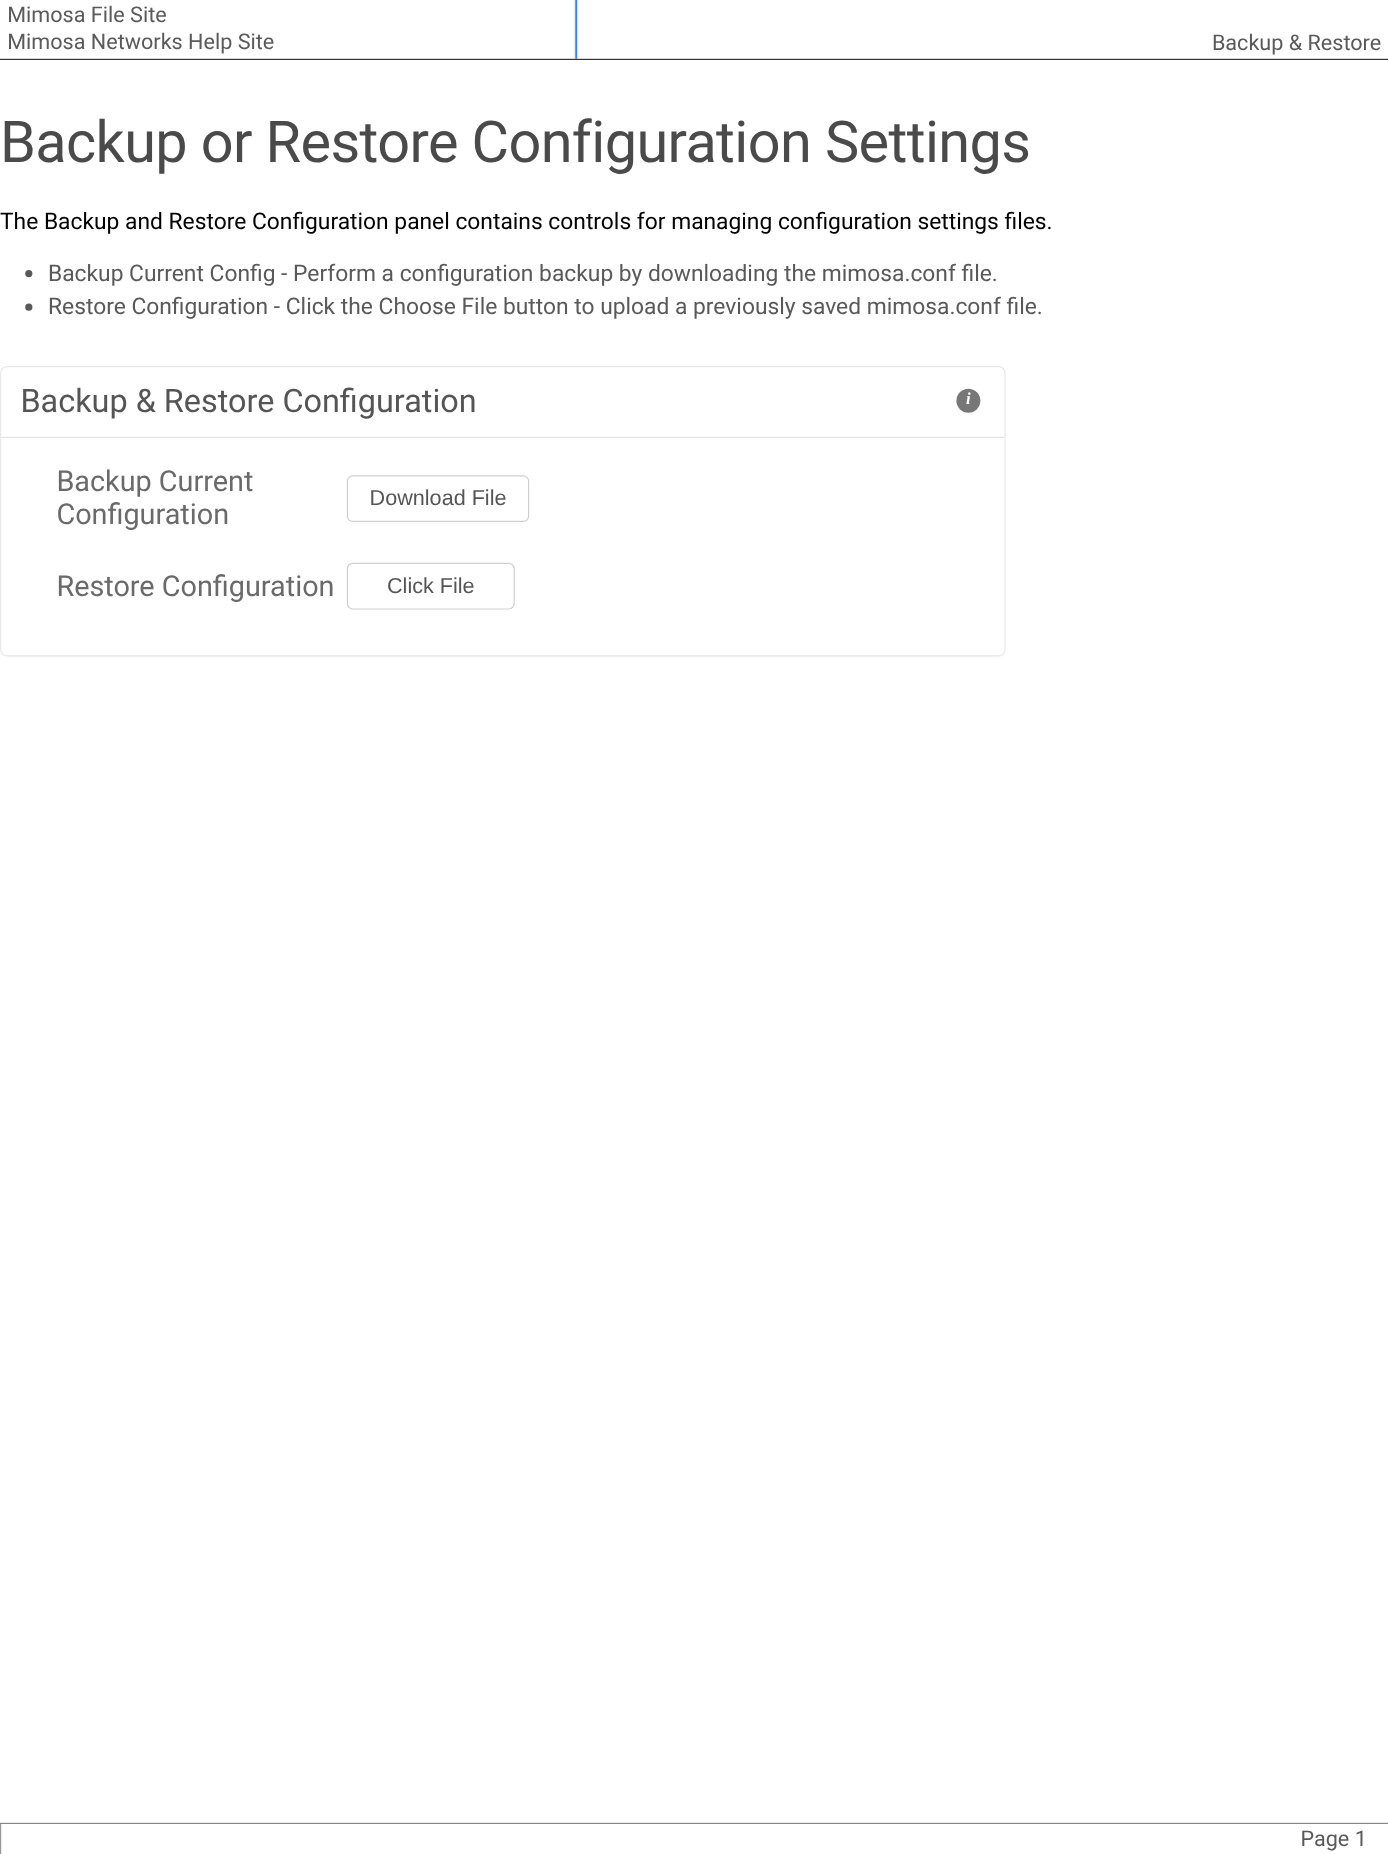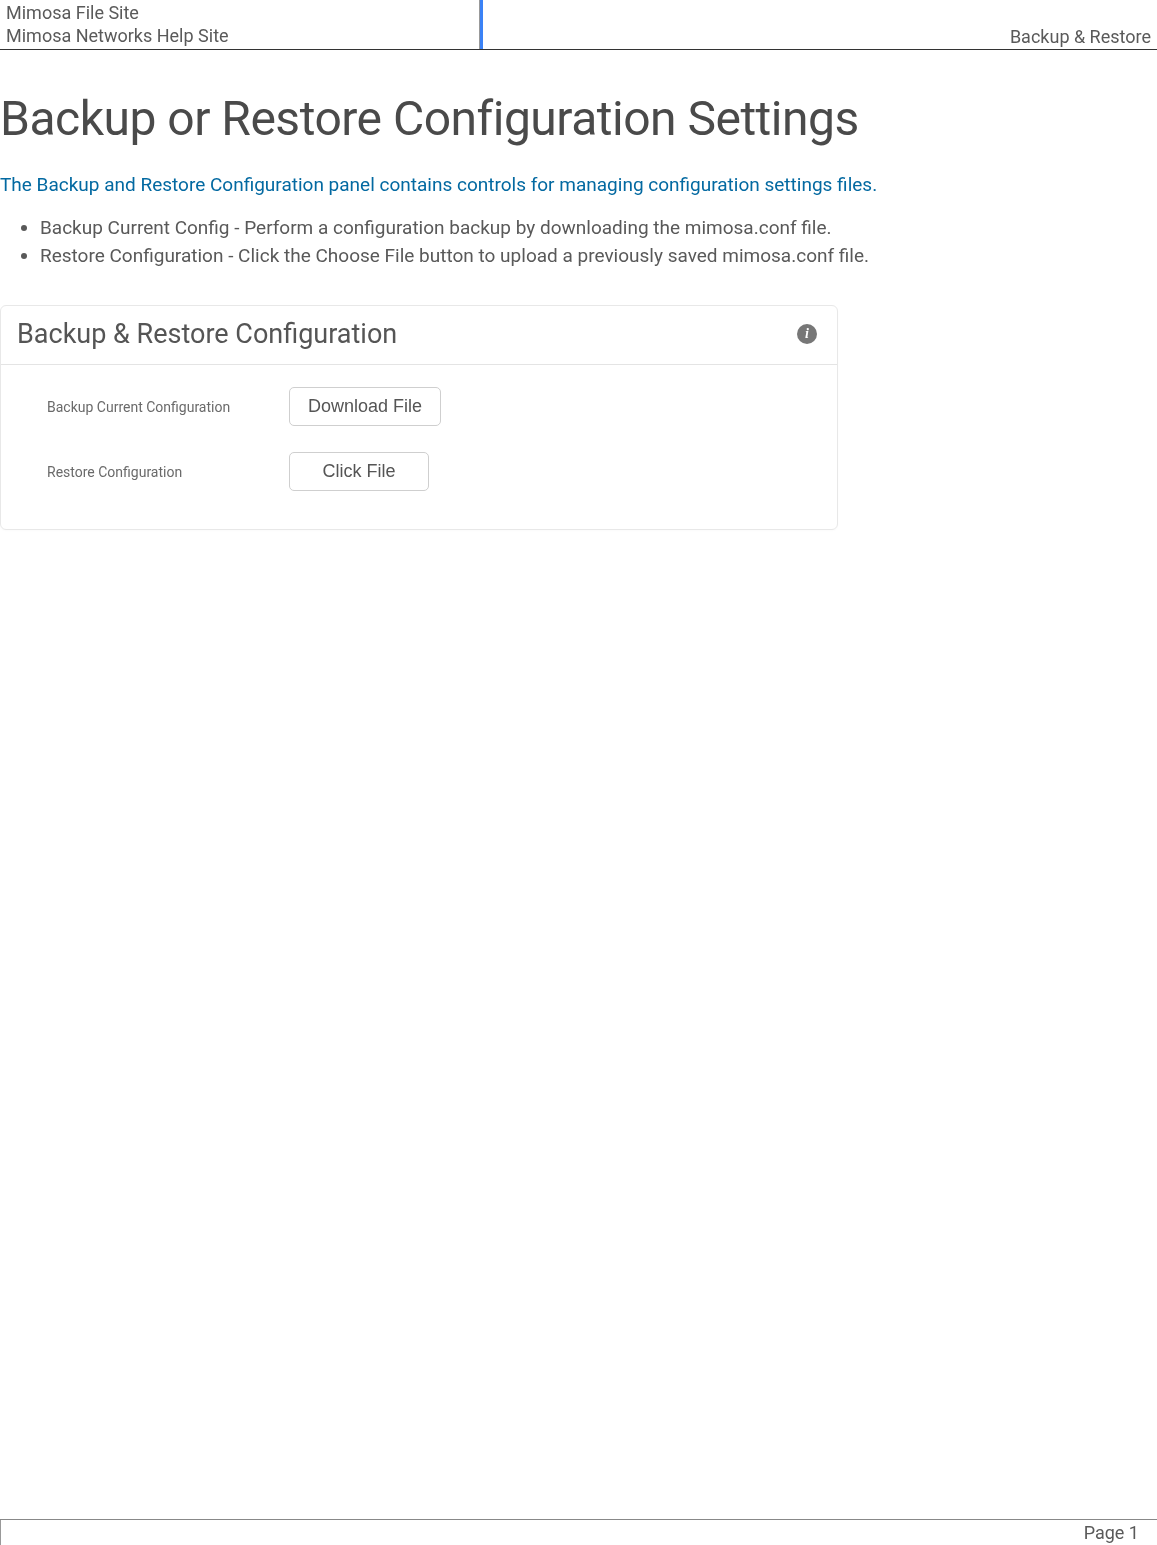--- a/index.html
+++ b/index.html
@@ -22,21 +22,21 @@
       border-bottom: 1.5px solid #333;
       width: 100%;
     }
     .header-left {
       width: 480px;
       border-right: 1px solid #999;
       padding: 2px 6px;
     }
     .header-right {
       flex: 1;
-      border-left: 3px solid #3b82f6;
+      border-left: 1px solid #3b82f6;
       padding: 2px 6px;
       display: flex;
       justify-content: flex-end;
       align-items: flex-end;
     }
     .header-line {
       font-size: 18px;
       color: #5a5a5a;
       line-height: 1.25;
     }
@@ -50,21 +50,21 @@
     }
     h1 {
       font-size: 48px;
       font-weight: 400;
       color: #4a4a4a;
       margin-bottom: 26px;
       letter-spacing: -0.5px;
     }
     .intro {
       font-size: 19px;
-      color: #0369a1;
+      color: #000000;
       margin-bottom: 18px;
     }
     ul {
       margin-left: 40px;
       margin-bottom: 36px;
     }
     li {
       font-size: 19px;
       color: #595959;
       line-height: 1.45;
@@ -108,21 +108,21 @@
     .panel-row {
       display: flex;
       align-items: center;
       margin-bottom: 26px;
     }
     .panel-row:last-child {
       margin-bottom: 10px;
     }
     .panel-label {
       width: 242px;
-      font-size: 14px;
+      font-size: 24px;
       color: #6a6a6a;
     }
     .panel-button {
       border: 1px solid #cfcfcf;
       border-radius: 5px;
       background: #fff;
       padding: 8px 18px;
       font-size: 18px;
       color: #555;
       cursor: pointer;

